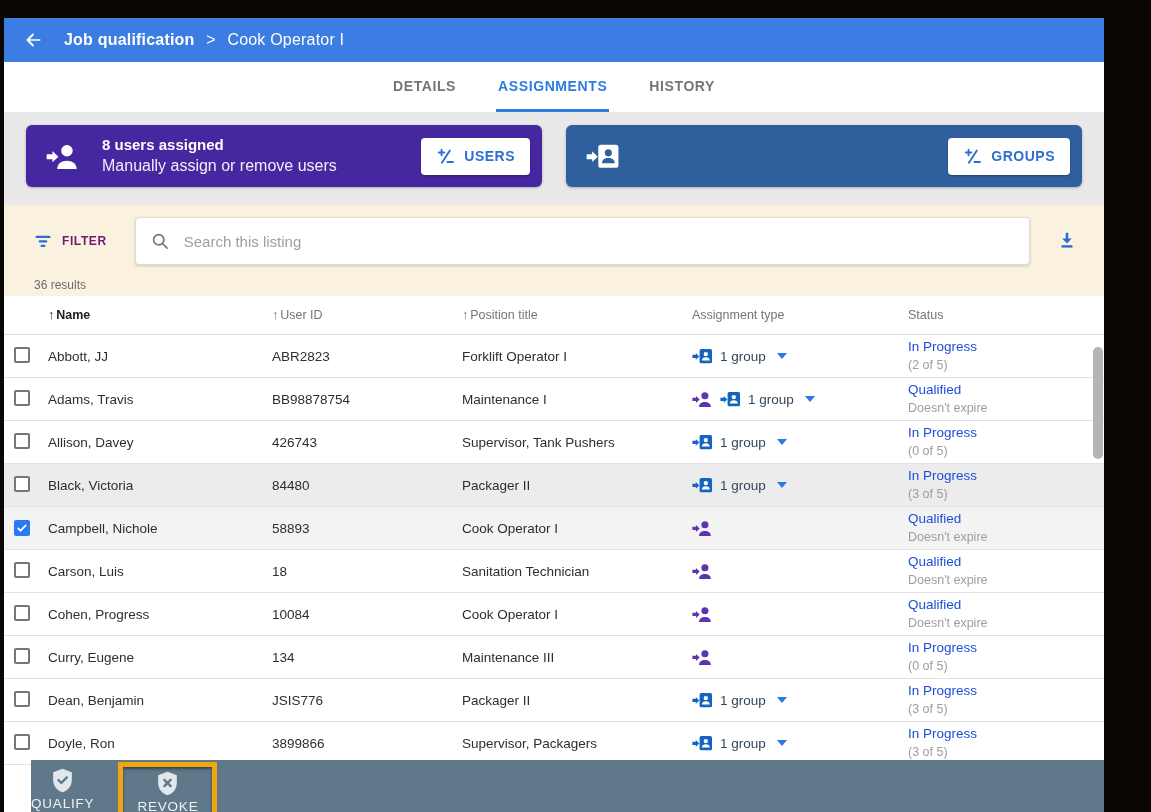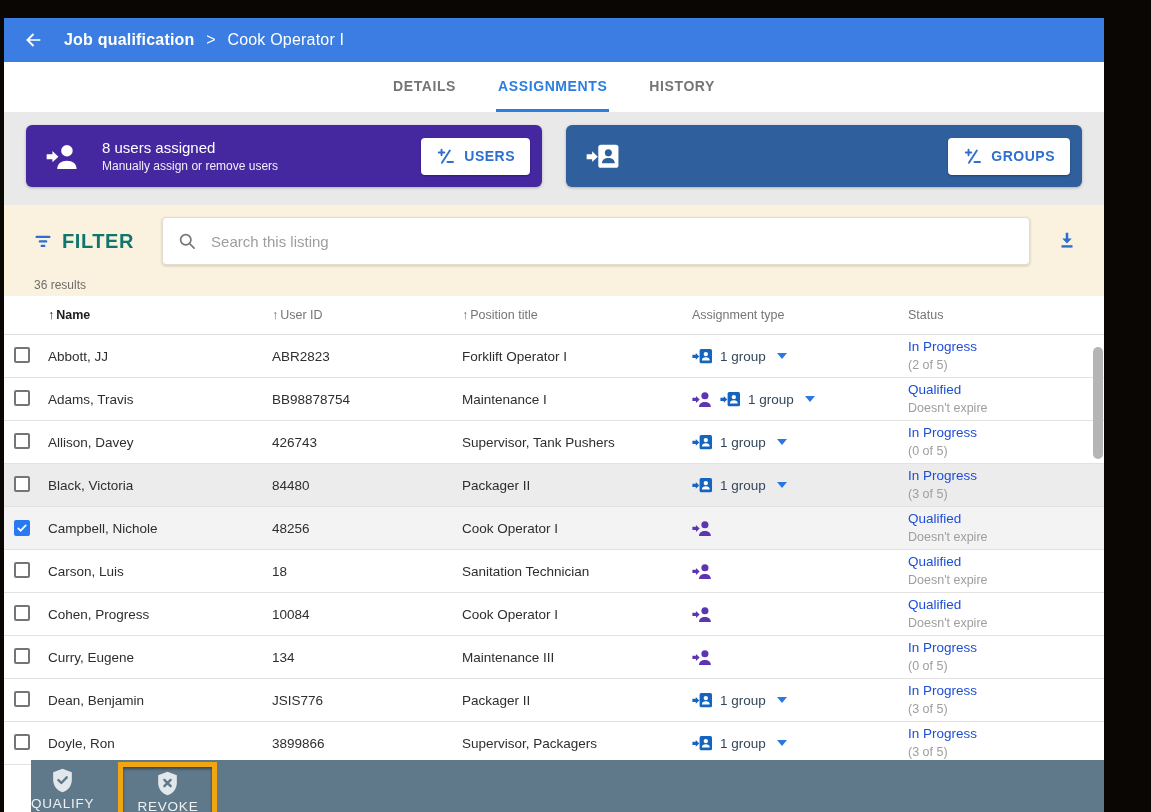--- a/index.html
+++ b/index.html
@@ -34,33 +34,33 @@
   .tab.active{color:#2b7de0; border-bottom-color:#2b7de0;}
   
   .banner-section{background:#e9e9e9; padding:13px 22px 18px; display:flex; gap:24px; height:62px;}
   .card{
     flex:1; border-radius:6px; display:flex; align-items:center;
     padding:0 12px 0 20px; color:#fff; box-shadow:0 1px 3px rgba(0,0,0,.25);
   }
   .card.users{background:#4527a0;}
   .card.groups{background:#2f5f9c;}
   .card .texts{margin-left:22px; line-height:1.35;}
-  .card .title{font-size:15px; font-weight:400;}
-  .card .subtitle{font-size:12px; opacity:.92;text-align:right;}
+  .card .title{font-size:15px; font-weight:700;}
+  .card .subtitle{font-size:16px; opacity:.92;text-align:right;}
   .card-btn{
     margin-left:auto; background:#fff; border:none; border-radius:4px;
     padding:9px 15px; display:flex; align-items:center; gap:9px;
     color:#2e6fd0; font-weight:700; font-size:14px; letter-spacing:.5px;
     font-family:inherit; cursor:pointer; box-shadow:0 1px 2px rgba(0,0,0,.3);
   }
   
   .filter-section{background:#faf2de; padding:12px 26px 0 30px; height:91px; box-sizing:border-box;}
   .filter-row{display:flex; align-items:center;}
-  .filter-btn{display:flex; align-items:center; gap:10px; color:#0f766e; font-weight:700;
-    font-size:20px; letter-spacing:.6px; cursor:pointer;}
+  .filter-btn{display:flex; align-items:center; gap:10px; color:#701a75; font-weight:700;
+    font-size:12px; letter-spacing:.6px; cursor:pointer;}
   .search-box{
     flex:1; margin:0 26px 0 28px; height:46px; background:#fff; border-radius:4px;
     border:1px solid #e3ddcd; box-shadow:0 1px 3px rgba(0,0,0,.18);
     display:flex; align-items:center; padding:0 14px;
   }
   .search-box input{
     border:none; outline:none; flex:1; font-size:15px; margin-left:12px;
     font-family:inherit; color:#333; background:transparent;
   }
   .search-box input::placeholder{color:#9e9e9e;}
@@ -314,21 +314,21 @@
             <div class="status-line2">(3 of 5)</div>
           </div>
         </div>
         <div class="trow selected">
           <div class="cell c-check"><span class="checkbox checked">
               <svg viewBox="0 0 24 24">
                 <path d="M4.5 12.8l4.6 4.6L19.5 6.8" fill="none" stroke="#fff" stroke-width="3.4" stroke-linecap="round"></path>
               </svg>
             </span></div>
           <div class="cell">Campbell, Nichole</div>
-          <div class="cell">48256</div>
+          <div class="cell">58893</div>
           <div class="cell">Cook Operator I</div>
           <div class="cell assign-cell">
             <span class="icon">
               <svg width="21" height="18" viewBox="0 0 26 22">
                 <path d="M0.5 9.6h4.4V7.2l4.6 4.3-4.6 4.3v-2.4H0.5z" fill="#5e35b1"></path>
                 <circle cx="16" cy="7" r="4.4" fill="#5e35b1"></circle>
                 <path d="M8.6 21c0-4.1 3.3-6.3 7.4-6.3s7.4 2.2 7.4 6.3z" fill="#5e35b1"></path>
               </svg>
             </span>
           </div>

